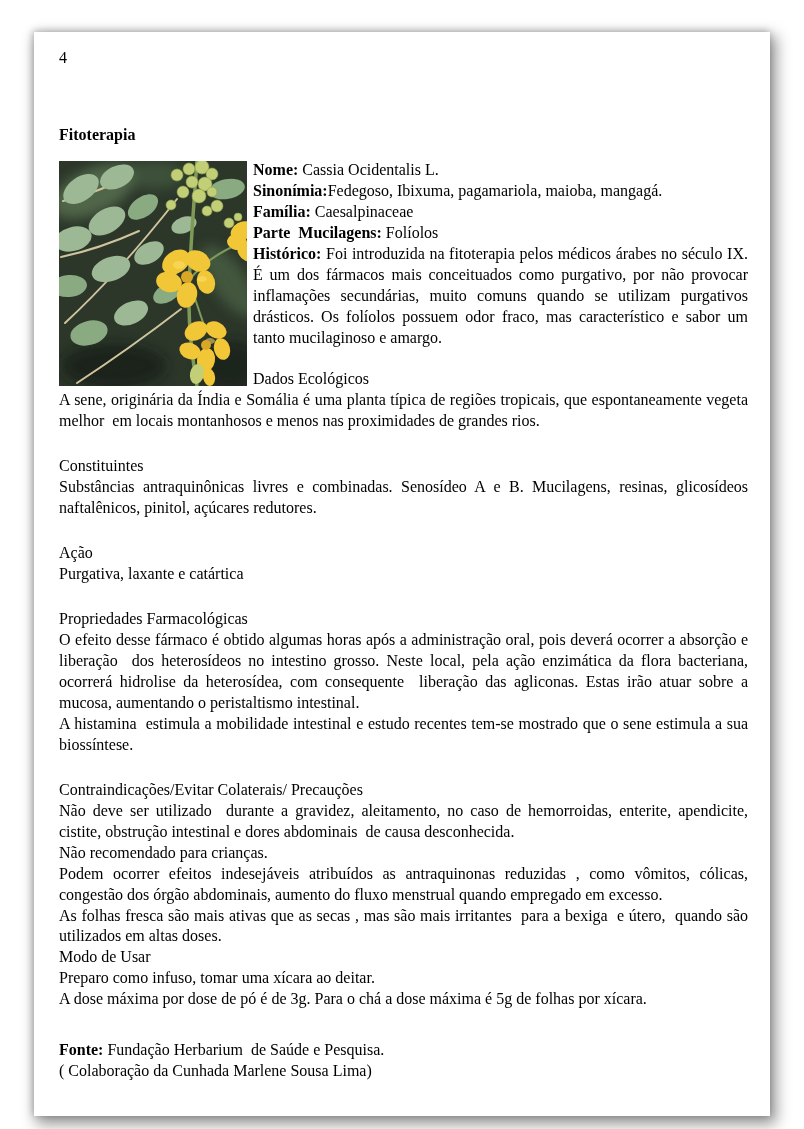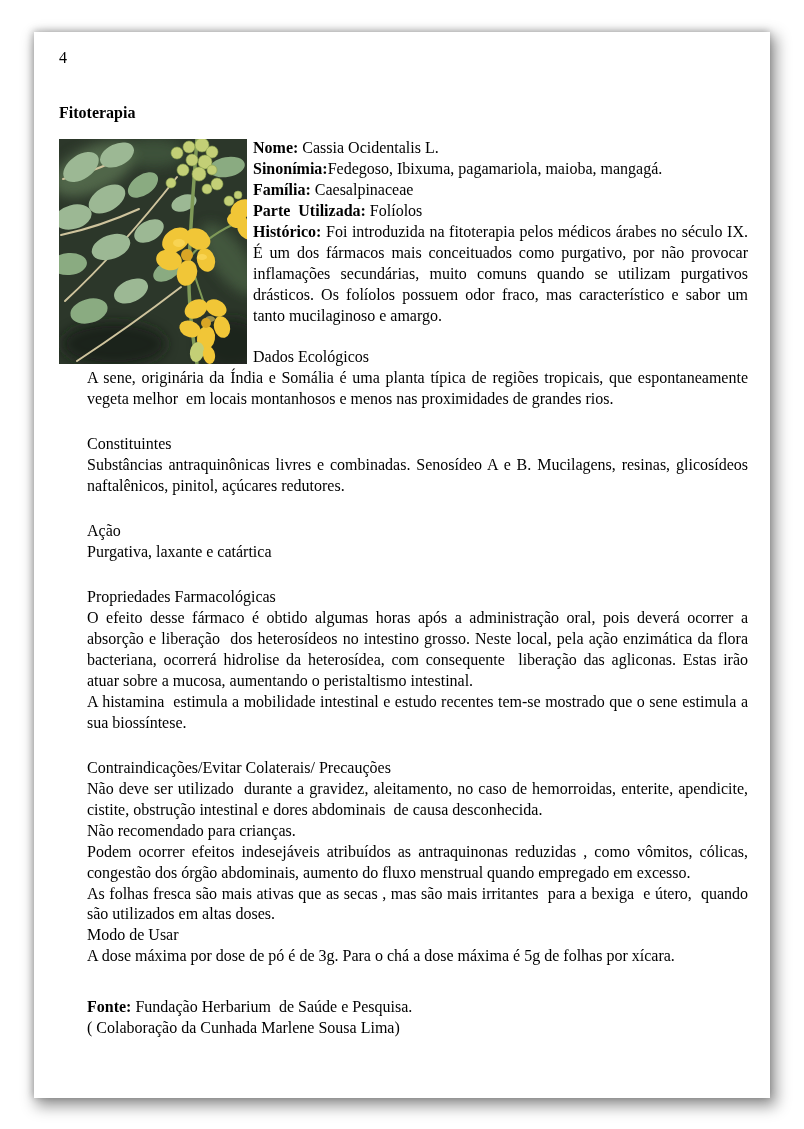--- a/index.html
+++ b/index.html
@@ -13,24 +13,24 @@
   .page {
     width:736px;
     min-height:1066px;
     margin:32px auto 30px;
     background:#fff;
     box-sizing:border-box;
     padding:16px 22px 34px 25px;
     box-shadow: 4px 6px 14px 2px rgba(0,0,0,0.42), -1px -1px 7px rgba(0,0,0,0.25);
   }
   p { margin:0; }
-  .pre { white-space:pre-wrap;margin-left:28px; }
+  .pre { white-space:pre-wrap; }
   .jus { text-align:justify; }
   .pagenum { margin:0; }
-  .doc-title { font-weight:bold; margin:34px 0 14px; }
+  .doc-title { font-weight:bold; margin:56px 0 14px; }
   .photo {
     float:left;
     width:188px;
     height:225px;
     margin:1px 6px 2px 0;
     display:block;
   }
   .bold { font-weight:bold; }
   .sec-head { font-weight:normal; margin-top:24px; }
   .sec-head.tight { margin-top:0; }
@@ -128,21 +128,21 @@
     </g>
     <g fill="#d9a625">
       <circle cx="128" cy="116" r="6"></circle>
       <circle cx="147" cy="184" r="5"></circle>
     </g>
   </svg>
 
   <p class="pre jus"><b class="bold">Nome:</b><span> Cassia Ocidentalis L.</span></p>
   <p class="pre jus"><b class="bold">Sinonímia:</b><span>Fedegoso, Ibixuma, pagamariola, maioba, mangagá.</span></p>
   <p class="pre jus"><b class="bold">Família:</b><span> Caesalpinaceae</span></p>
-  <p class="pre jus"><b class="bold">Parte  Utilizada:</b><span> Folíolos</span></p>
+  <p class="pre jus"><b class="bold">Parte  Mucilagens:</b><span> Folíolos</span></p>
   <p class="pre jus"><b class="bold">Histórico:</b><span> Foi introduzida na fitoterapia pelos médicos árabes no século IX. É um dos fármacos mais conceituados como purgativo, por não provocar inflamações secundárias, muito comuns quando se utilizam purgativos drásticos. Os folíolos possuem odor fraco, mas característico e sabor um tanto mucilaginoso e amargo.</span></p>
 
   <p class="sec-head in-float pre">Dados Ecológicos</p>
   <p class="pre jus">A sene, originária da Índia e Somália é uma planta típica de regiões tropicais, que espontaneamente vegeta melhor  em locais montanhosos e menos nas proximidades de grandes rios.</p>
 
   <div class="clear"></div>
 
   <p class="sec-head pre">Constituintes</p>
   <p class="pre jus">Substâncias antraquinônicas livres e combinadas. Senosídeo A e B. Mucilagens, resinas, glicosídeos naftalênicos, pinitol, açúcares redutores.</p>
 
@@ -153,18 +153,19 @@
   <p class="pre jus">O efeito desse fármaco é obtido algumas horas após a administração oral, pois deverá ocorrer a absorção e liberação  dos heterosídeos no intestino grosso. Neste local, pela ação enzimática da flora bacteriana, ocorrerá hidrolise da heterosídea, com consequente  liberação das agliconas. Estas irão atuar sobre a mucosa, aumentando o peristaltismo intestinal.</p>
   <p class="pre jus">A histamina  estimula a mobilidade intestinal e estudo recentes tem-se mostrado que o sene estimula a sua biossíntese.</p>
 
   <p class="sec-head pre">Contraindicações/Evitar Colaterais/ Precauções</p>
   <p class="pre jus">Não deve ser utilizado  durante a gravidez, aleitamento, no caso de hemorroidas, enterite, apendicite, cistite, obstrução intestinal e dores abdominais  de causa desconhecida.</p>
   <p class="pre jus">Não recomendado para crianças.</p>
   <p class="pre jus">Podem ocorrer efeitos indesejáveis atribuídos as antraquinonas reduzidas , como vômitos, cólicas, congestão dos órgão abdominais, aumento do fluxo menstrual quando empregado em excesso.</p>
   <p class="pre jus">As folhas fresca são mais ativas que as secas , mas são mais irritantes  para a bexiga  e útero,  quando são utilizados em altas doses.</p>
 
   <p class="sec-head tight pre">Modo de Usar</p>
+  <p class="pre jus">Preparo como infuso, tomar uma xícara ao deitar.</p>
   <p class="pre jus">A dose máxima por dose de pó é de 3g. Para o chá a dose máxima é 5g de folhas por xícara.</p>
 
   <p class="source-block pre jus"><b class="bold">Fonte:</b><span> Fundação Herbarium  de Saúde e Pesquisa.</span></p>
   <p class="pre jus">( Colaboração da Cunhada Marlene Sousa Lima)</p>
 
 </div>
 
 </body></html>

